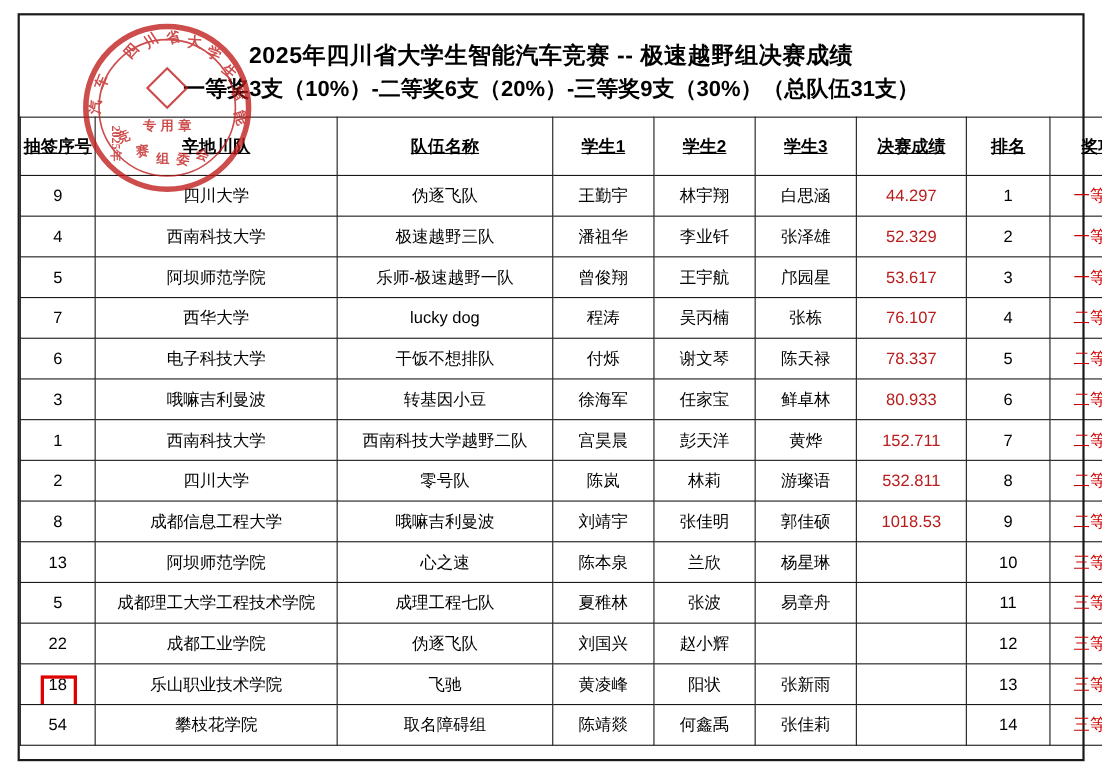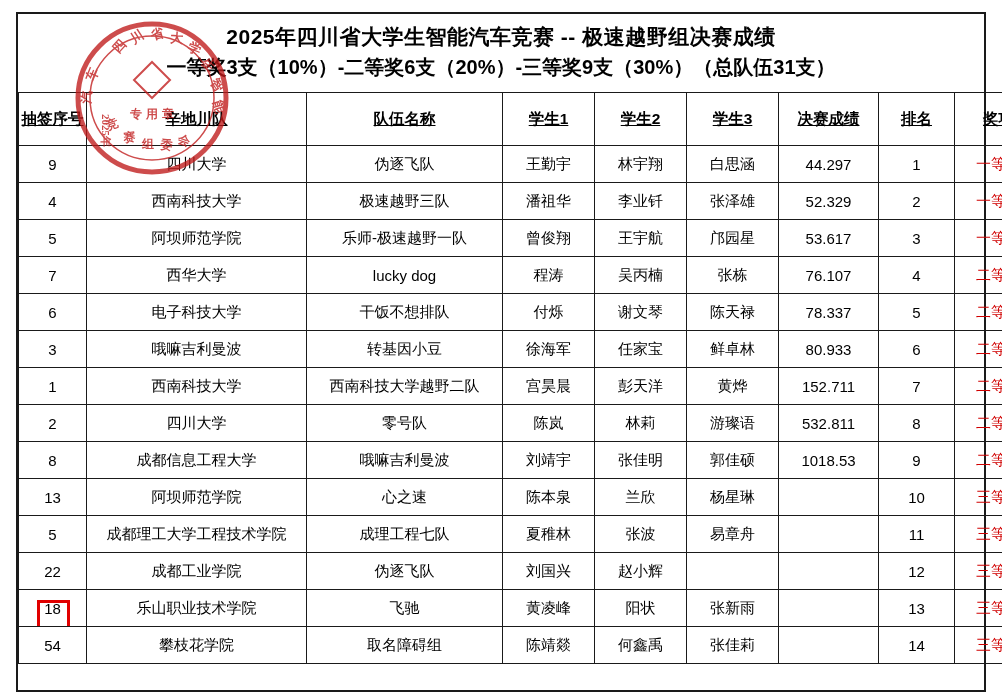--- a/index.html
+++ b/index.html
@@ -29,21 +29,21 @@
     bottom: 2px;
     border: 2px solid #1a1a1a;
     box-sizing: border-box;
   }
   .content {
     position: relative;
     z-index: 3;
   }
   .title-block {
     text-align: center;
-    padding-top: 8px;
+    padding-top: 22px;
   }
   .title-line1 {
     font-size: 21px;
     font-weight: bold;
     letter-spacing: 0.5px;
     line-height: 30px;
     white-space: nowrap;
   }
   .title-line2 {
     font-size: 20px;
@@ -67,21 +67,21 @@
     overflow: hidden;
     white-space: nowrap;
   }
   table.results thead th {
     font-weight: bold;
     height: 52px;
     font-size: 15.5px;
     text-decoration: underline;
   }
   td.score {
-    color: #000000;
+    color: #b91c1c;
   }
   td.award {
     color: #d00000;
   }
   tr.highlight td {
     position: relative;
   }
   .hl-box {
     position: absolute;
     left: 18px;

